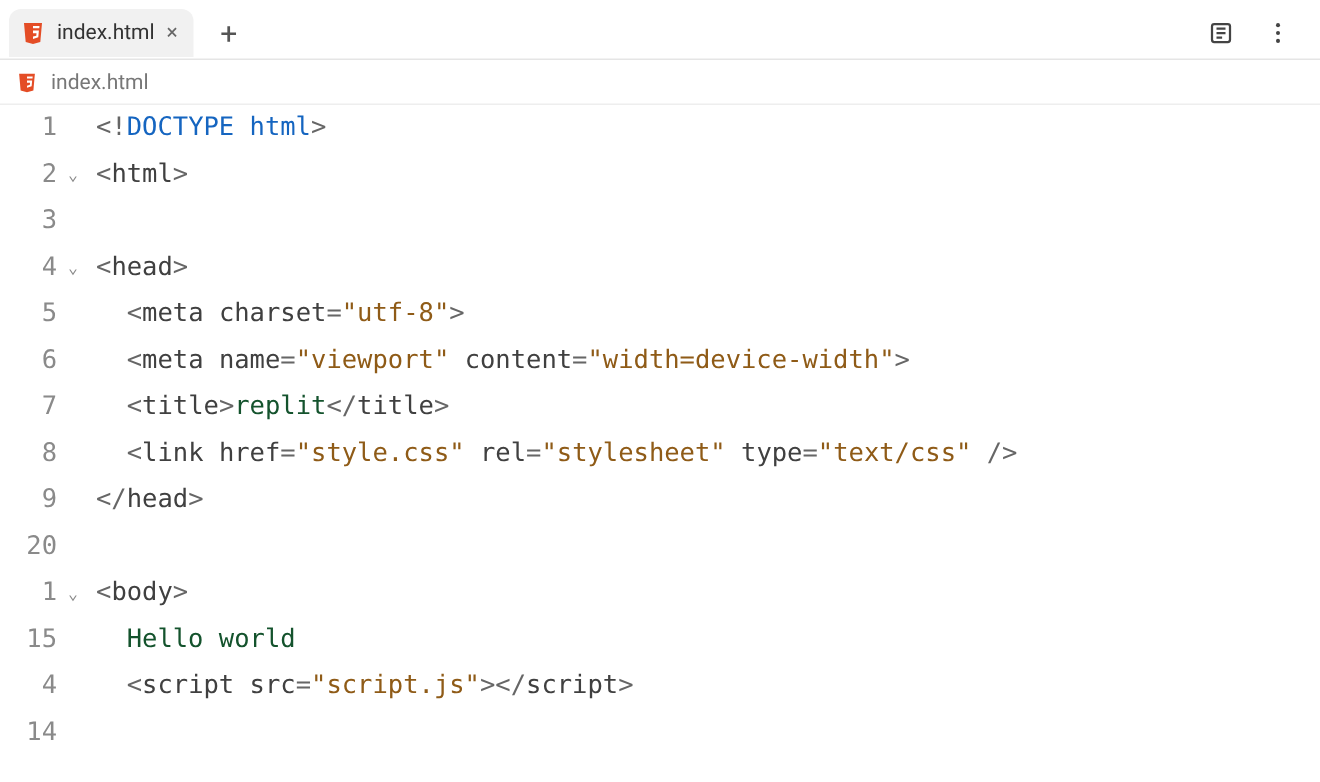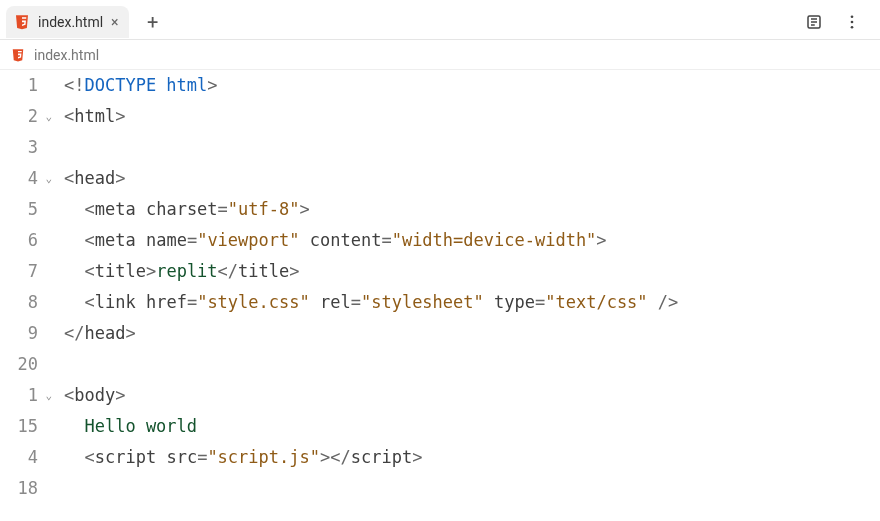--- a/index.html
+++ b/index.html
@@ -202,18 +202,18 @@
       </div>
       <div class="gutter-row">
         <span class="linenum">15</span>
         <span class="fold-caret"></span>
       </div>
       <div class="gutter-row">
         <span class="linenum">4</span>
         <span class="fold-caret"></span>
       </div>
       <div class="gutter-row">
-        <span class="linenum">18</span>
+        <span class="linenum">14</span>
         <span class="fold-caret"></span>
       </div>
     </div>
   <div class="code" id="code"><div class="code-row"><span class="p">&lt;!</span><span class="dt">DOCTYPE html</span><span class="p">&gt;</span></div><div class="code-row"><span class="p">&lt;</span><span class="tg">html</span><span class="p">&gt;</span></div><div class="code-row"></div><div class="code-row"><span class="p">&lt;</span><span class="tg">head</span><span class="p">&gt;</span></div><div class="code-row"><span class="tx">  </span><span class="p">&lt;</span><span class="tg">meta</span><span class="tx"> </span><span class="at">charset</span><span class="p">=</span><span class="st">"utf-8"</span><span class="p">&gt;</span></div><div class="code-row"><span class="tx">  </span><span class="p">&lt;</span><span class="tg">meta</span><span class="tx"> </span><span class="at">name</span><span class="p">=</span><span class="st">"viewport"</span><span class="tx"> </span><span class="at">content</span><span class="p">=</span><span class="st">"width=device-width"</span><span class="p">&gt;</span></div><div class="code-row"><span class="tx">  </span><span class="p">&lt;</span><span class="tg">title</span><span class="p">&gt;</span><span class="tx">replit</span><span class="p">&lt;/</span><span class="tg">title</span><span class="p">&gt;</span></div><div class="code-row"><span class="tx">  </span><span class="p">&lt;</span><span class="tg">link</span><span class="tx"> </span><span class="at">href</span><span class="p">=</span><span class="st">"style.css"</span><span class="tx"> </span><span class="at">rel</span><span class="p">=</span><span class="st">"stylesheet"</span><span class="tx"> </span><span class="at">type</span><span class="p">=</span><span class="st">"text/css"</span><span class="tx"> </span><span class="p">/&gt;</span></div><div class="code-row"><span class="p">&lt;/</span><span class="tg">head</span><span class="p">&gt;</span></div><div class="code-row"></div><div class="code-row"><span class="p">&lt;</span><span class="tg">body</span><span class="p">&gt;</span></div><div class="code-row"><span class="tx">  Hello world</span></div><div class="code-row"><span class="tx">  </span><span class="p">&lt;</span><span class="tg">script</span><span class="tx"> </span><span class="at">src</span><span class="p">=</span><span class="st">"script.js"</span><span class="p">&gt;</span><span class="p">&lt;/</span><span class="tg">script</span><span class="p">&gt;</span></div><div class="code-row"></div></div>
 </div>
 
 </body></html>

